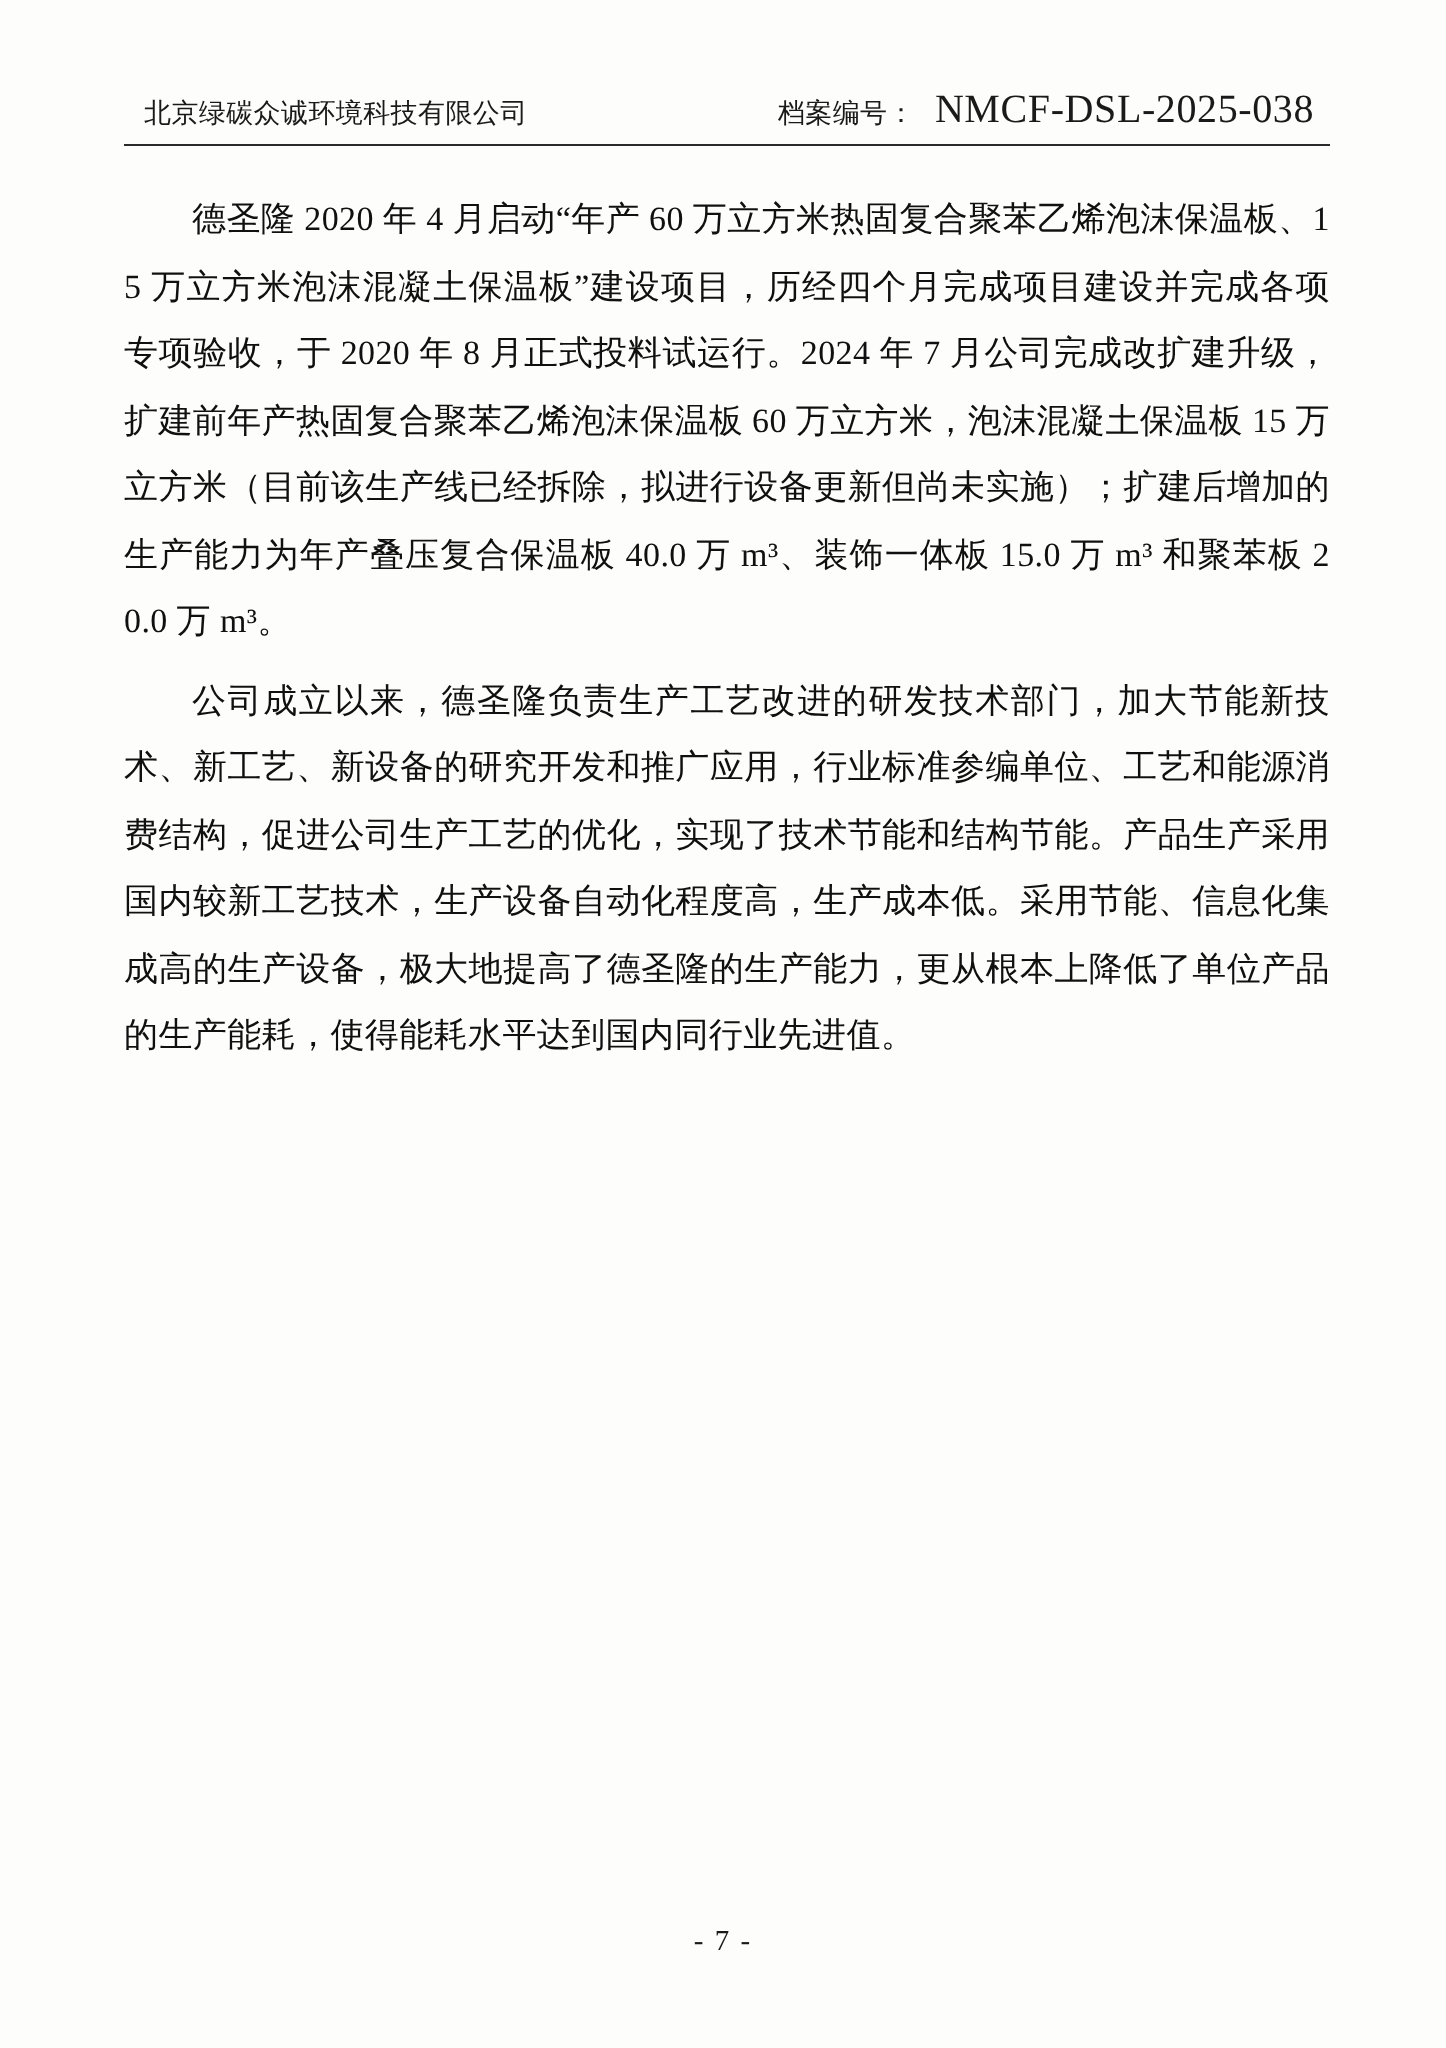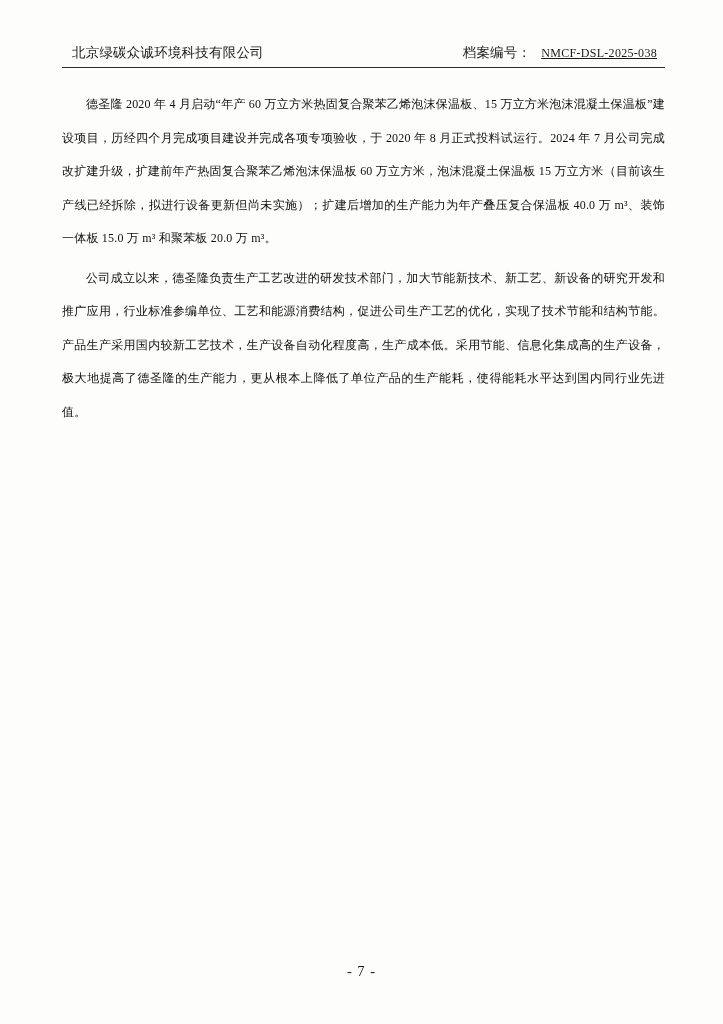--- a/index.html
+++ b/index.html
@@ -42,30 +42,29 @@
     align-items: baseline;
     gap: 10px;
     white-space: nowrap;
     justify-content: center;
   }
   .header-right .label {
     font-size: 13.5px;
     color: #1a1a1a;
   }
   .header-right .code {
-    font-size: 12px;
+    font-size: 20px;
     color: #1a1a1a;
     letter-spacing: 0.3px;
-    text-decoration: underline;
   }
   .body-text {
     margin-top: 20px;
   }
   .para {
-    font-size: 12px;
+    font-size: 17px;
     line-height: 33.5px;
     text-align: justify;
     text-justify: inter-ideograph;
     text-indent: 2em;
     margin: 0 0 6px 0;
     color: #101010;
     letter-spacing: 0.2px;
     word-break: break-all;
   }
   .footer {

